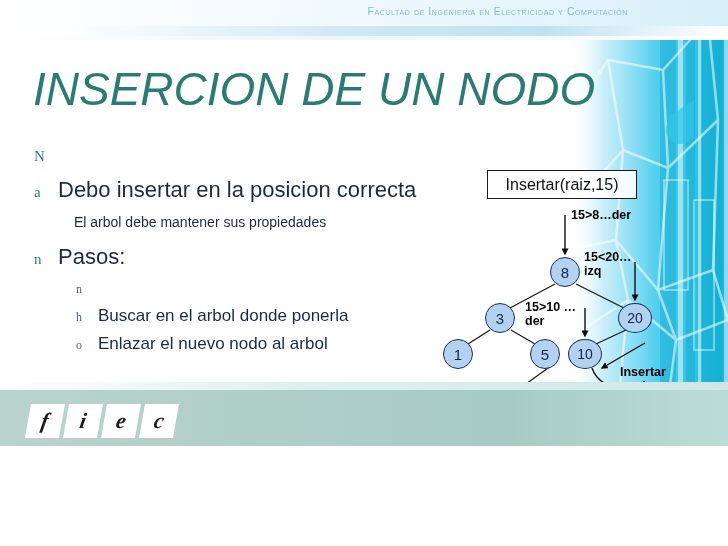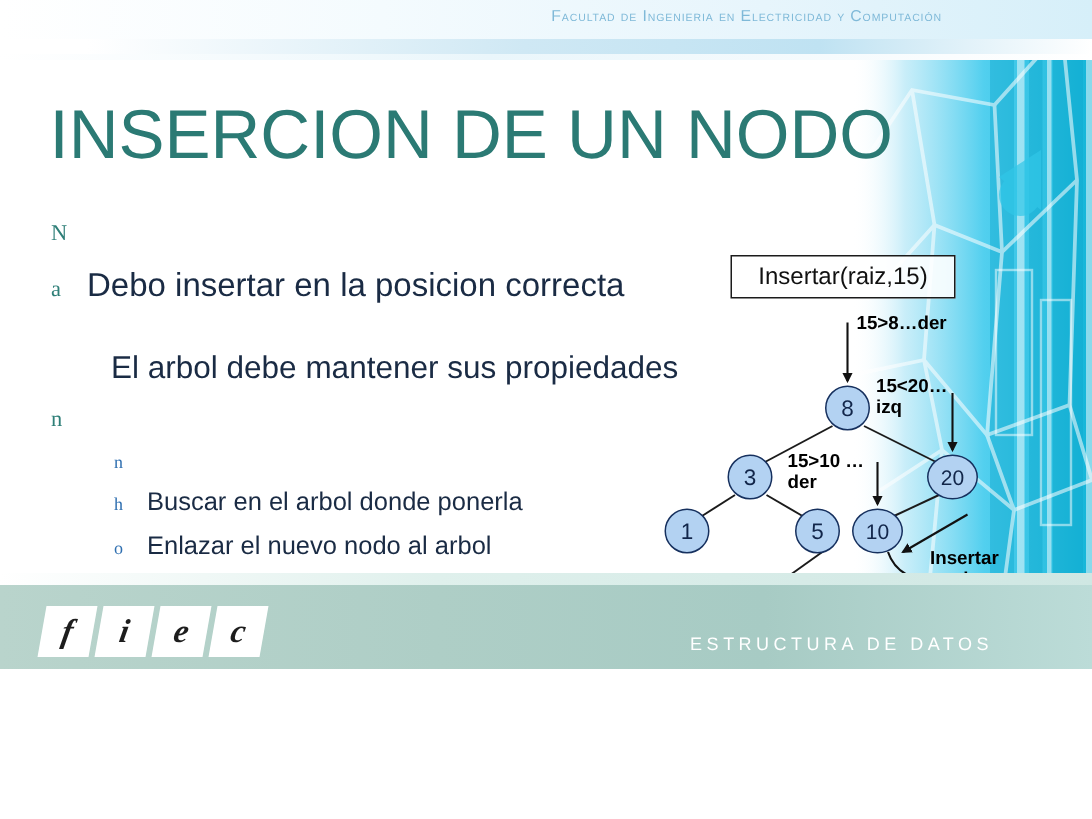--- a/index.html
+++ b/index.html
@@ -15,33 +15,33 @@
   .band-line{position:absolute;left:0;top:26px;width:728px;height:10px;
      background:linear-gradient(to right,#ffffff 0%,#ffffff 8%,#cfe8f4 48%,#bfe2f2 75%,#ffffff 100%);}
   .band-line2{position:absolute;left:0;top:36px;width:728px;height:4px;
      background:linear-gradient(to right,#ffffff 0%,#eaf6fb 45%,#ffffff 100%);}
 
   
   .deco{position:absolute;right:0;top:0;width:160px;height:500px;overflow:hidden;}
   .deco svg{display:block;}
 
   
-  .slide-title{position:absolute;left:33px;top:62px;font-size:46px;
+  .slide-title{position:absolute;left:33px;top:62px;font-size:46px;font-style:italic;
      color:#2b7a74;font-family:"Liberation Sans",sans-serif;letter-spacing:0px;white-space:nowrap;}
 
   
   .bullets{position:absolute;left:34px;top:148px;width:450px;}
   .b-row{display:flex;align-items:baseline;margin-bottom:12px;}
   .b-mark{width:24px;flex:0 0 24px;font-size:15px;color:#2f7f78;text-align:left;
      font-family:"Liberation Serif",serif;}
   .b-text{font-size:22px;color:#1a2b44;font-family:"Liberation Sans",sans-serif;line-height:1.15;}
 
   .b-row.lvl2{margin-left:40px;margin-bottom:10px;}
   .b-row.lvl2 .b-mark{width:0;flex:0 0 0;}
-  .b-row.lvl2 .b-text{font-size:21px;margin-top:20px;}
+  .b-row.lvl2 .b-text{font-size:14px;}
 
   .b-row.lvl3{margin-left:42px;margin-bottom:9px;}
   .b-row.lvl3 .b-mark{width:22px;flex:0 0 22px;font-size:12px;color:#2f6fb0;}
   .b-row.lvl3 .b-text{font-size:17px;}
 
   .callbox{position:absolute;left:487px;top:170px;width:148px;height:27px;
      border:1px solid #1b1b1b;background:rgba(255,255,255,.88);
      display:flex;align-items:center;justify-content:center;
      font-size:16px;color:#111;font-family:"Liberation Sans",sans-serif;}
 
@@ -146,20 +146,21 @@
       <span class="b-text">Debo insertar en la posicion correcta</span>
     </div>
 
     <div class="b-row lvl2">
       <span class="b-mark"></span>
       <span class="b-text">El arbol debe mantener sus propiedades</span>
     </div>
 
     <div class="b-row lvl1" style="margin-top:14px;">
       <span class="b-mark">n</span>
+      <span class="b-text">Pasos:</span>
     </div>
 
     <div class="b-row lvl3">
       <span class="b-mark">n</span>
     </div>
 
     <div class="b-row lvl3">
       <span class="b-mark">h</span>
       <span class="b-text">Buscar en el arbol donde ponerla</span>
     </div>
@@ -221,15 +222,14 @@
   <div class="footer-top"></div>
   <div class="footer"></div>
 
   <div class="fiec">
     <span>f</span>
     <span>i</span>
     <span>e</span>
     <span>c</span>
   </div>
 
-  <div class="footer-right">ESTRUCTURA DE DATOS</div>
 
 </div>
 
 </body></html>

